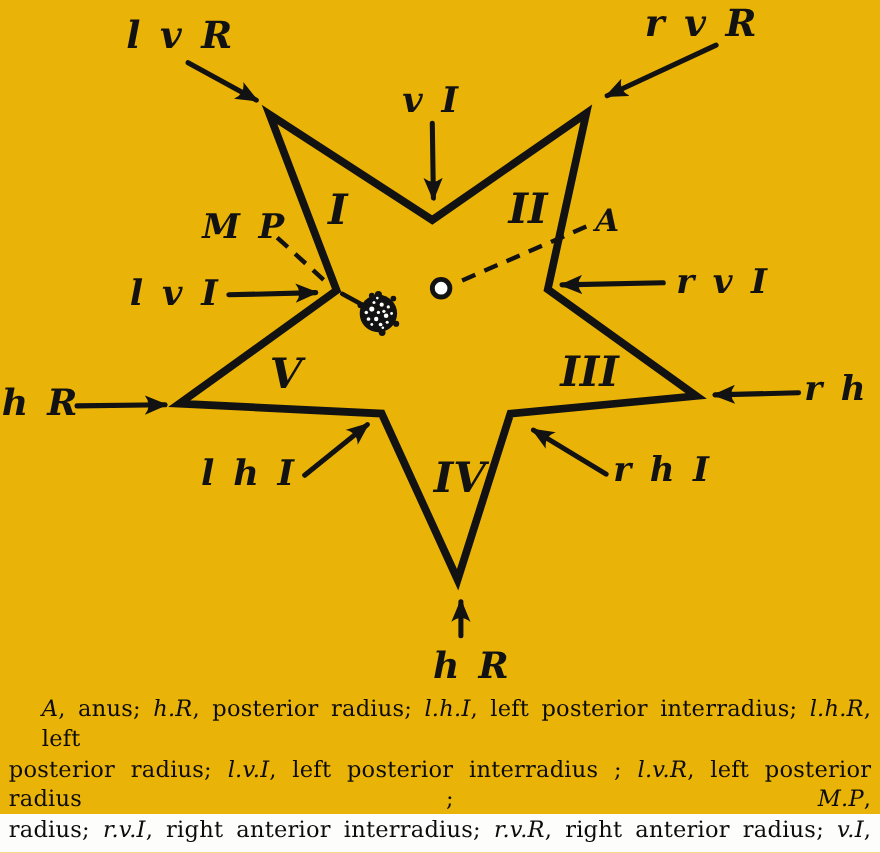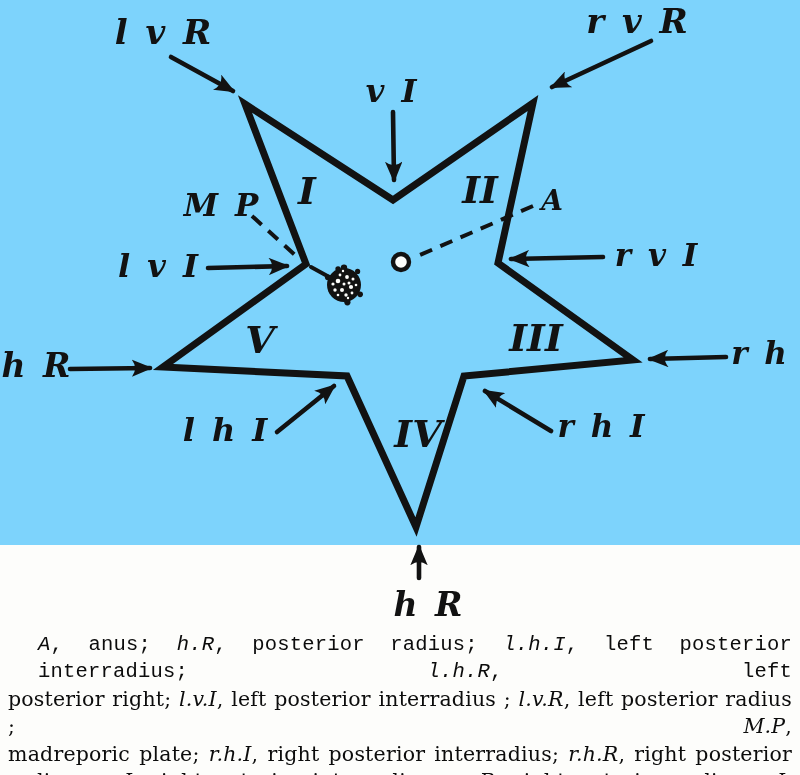--- a/index.html
+++ b/index.html
@@ -3,21 +3,21 @@
 <meta charset="utf-8">
 <style>
   html,body{margin:0;padding:0;}
   body{
     width:800px;height:775px;
     background:#fdfdfb;
     overflow:hidden;
     font-family:"DejaVu Serif", serif;
   }
   #page{
-    position:relative;width:800px;height:545px;background:#7dd3fc;
+    position:relative;width:800px;height:740px;background:#eab308;
   }
   #fig{position:absolute;left:0;top:0;}
   .star{
     fill:none;stroke:#121212;stroke-width:7;
     stroke-linejoin:miter;stroke-miterlimit:12;
   }
   .arrowline{
     stroke:#121212;stroke-width:4.6;stroke-linecap:round;fill:none;
   }
   .thinline{
@@ -37,21 +37,21 @@
     text-anchor:middle;
     word-spacing:6px;
   }
   #caption{
     position:absolute;left:8px;top:631px;width:784px;
     font-size:20.5px;line-height:27.4px;color:#0c0c0c;
     letter-spacing:0.2px;
   }
   .cap-line{white-space:normal;}
   .cap-line.just{text-align:justify;text-align-last:justify;}
-  .cap-line.indent{padding-left:30px;font-family:Liberation Mono, monospace;}
+  .cap-line.indent{padding-left:30px;}
   .it{font-style:italic;}
 </style>
 </head>
 <body>
 
 <div id="page">
   <svg id="fig" width="800" height="630" viewBox="0 0 800 630">
     <defs>
       <marker id="ah" viewBox="0 0 12 10" refX="10.5" refY="5" markerWidth="21" markerHeight="17.5" markerUnits="userSpaceOnUse" orient="auto">
         <path d="M12 5 L0 0 Q4 5 0 10 Z" fill="#121212"></path>
@@ -114,17 +114,16 @@
       <text x="428" y="616" class="fig-label" font-size="33">h R</text>
       <text x="307" y="204" class="fig-numeral" font-size="38">I</text>
       <text x="480" y="203" class="fig-numeral" font-size="38">II</text>
       <text x="536" y="351" class="fig-numeral" font-size="38">III</text>
       <text x="418" y="447" class="fig-numeral" font-size="38">IV</text>
       <text x="260" y="353" class="fig-numeral" font-size="38">V</text>
     </svg>
 
   <div id="caption">
       <div class="cap-line just indent"><span class="it">A</span><span>, anus; </span><span class="it">h.R</span><span>, posterior radius; </span><span class="it">l.h.I</span><span>, left posterior interradius; </span><span class="it">l.h.R</span><span>, left</span></div>
-      <div class="cap-line just"><span>posterior right; </span><span class="it">l.v.I</span><span>, left posterior interradius ; </span><span class="it">l.v.R</span><span>, left posterior radius ; </span><span class="it">M.P</span><span>,</span></div>
-      <div class="cap-line just"><span>madreporic plate; </span><span class="it">r.h.I</span><span>, right posterior interradius; </span><span class="it">r.h.R</span><span>, right posterior</span></div>
+      <div class="cap-line just"><span>posterior radius; </span><span class="it">l.v.I</span><span>, left posterior interradius ; </span><span class="it">l.v.R</span><span>, left posterior radius ; </span><span class="it">M.P</span><span>,</span></div>
       <div class="cap-line just"><span>radius; </span><span class="it">r.v.I</span><span>, right anterior interradius; </span><span class="it">r.v.R</span><span>, right anterior radius; </span><span class="it">v.I</span><span>,</span></div>
     </div>
 </div>
 
 </body></html>

